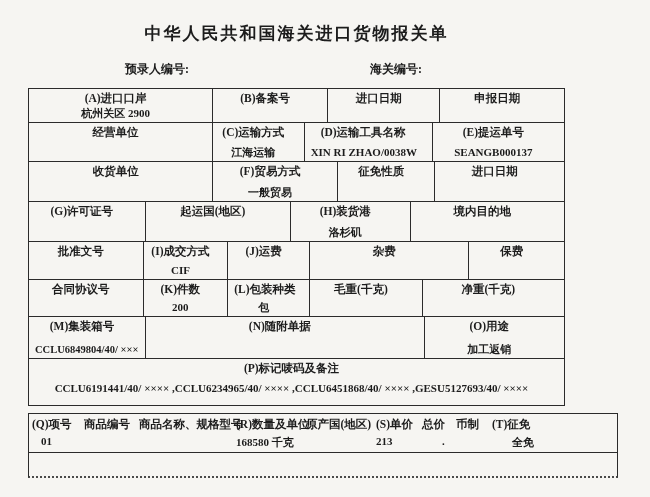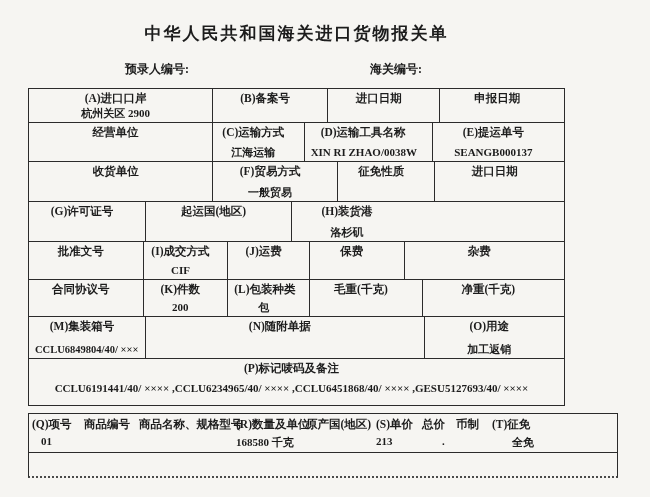--- a/index.html
+++ b/index.html
@@ -120,41 +120,45 @@
         <span class="val"></span>
       </div>
       <div class="cell" style="width:146px">
         <span class="lbl">起运国(地区)</span>
         <span class="val"></span>
       </div>
       <div class="cell" style="width:120px">
         <span class="lbl">(H)装货港</span>
         <span class="val">洛杉矶</span>
       </div>
+      <div class="cell" style="width:154px">
+        <span class="lbl">境内目的地</span>
+        <span class="val"></span>
+      </div>
     </div>
 
     <div class="trow" style="height:38px">
       <div class="cell" style="width:115px">
         <span class="lbl">批准文号</span>
         <span class="val"></span>
       </div>
       <div class="cell" style="width:85px">
         <span class="lbl">(I)成交方式</span>
         <span class="val">CIF</span>
       </div>
       <div class="cell" style="width:82px">
         <span class="lbl">(J)运费</span>
         <span class="val"></span>
       </div>
+      <div class="cell" style="width:160px">
+        <span class="lbl">杂费</span>
+        <span class="val"></span>
+      </div>
       <div class="cell" style="width:95px">
         <span class="lbl">保费</span>
-        <span class="val"></span>
-      </div>
-      <div class="cell" style="width:160px">
-        <span class="lbl">杂费</span>
         <span class="val"></span>
       </div>
     </div>
 
     <div class="trow" style="height:37px">
       <div class="cell" style="width:115px">
         <span class="lbl">合同协议号</span>
         <span class="val"></span>
       </div>
       <div class="cell" style="width:85px">

